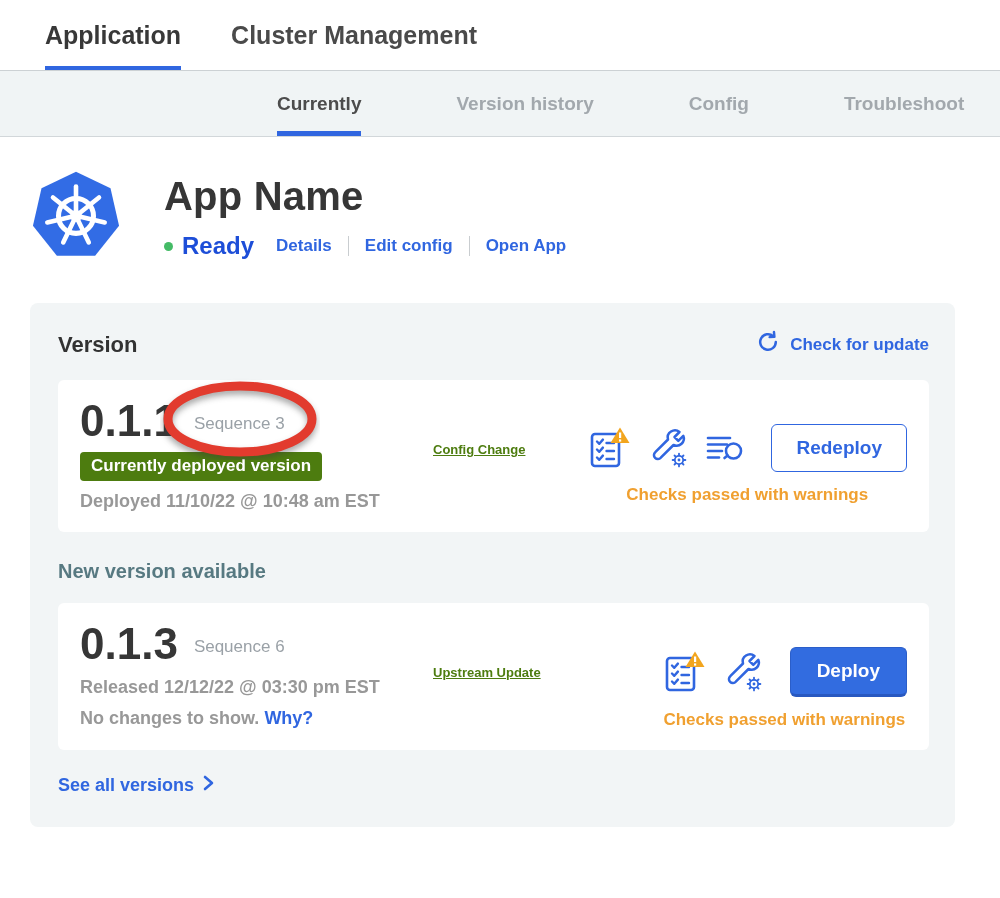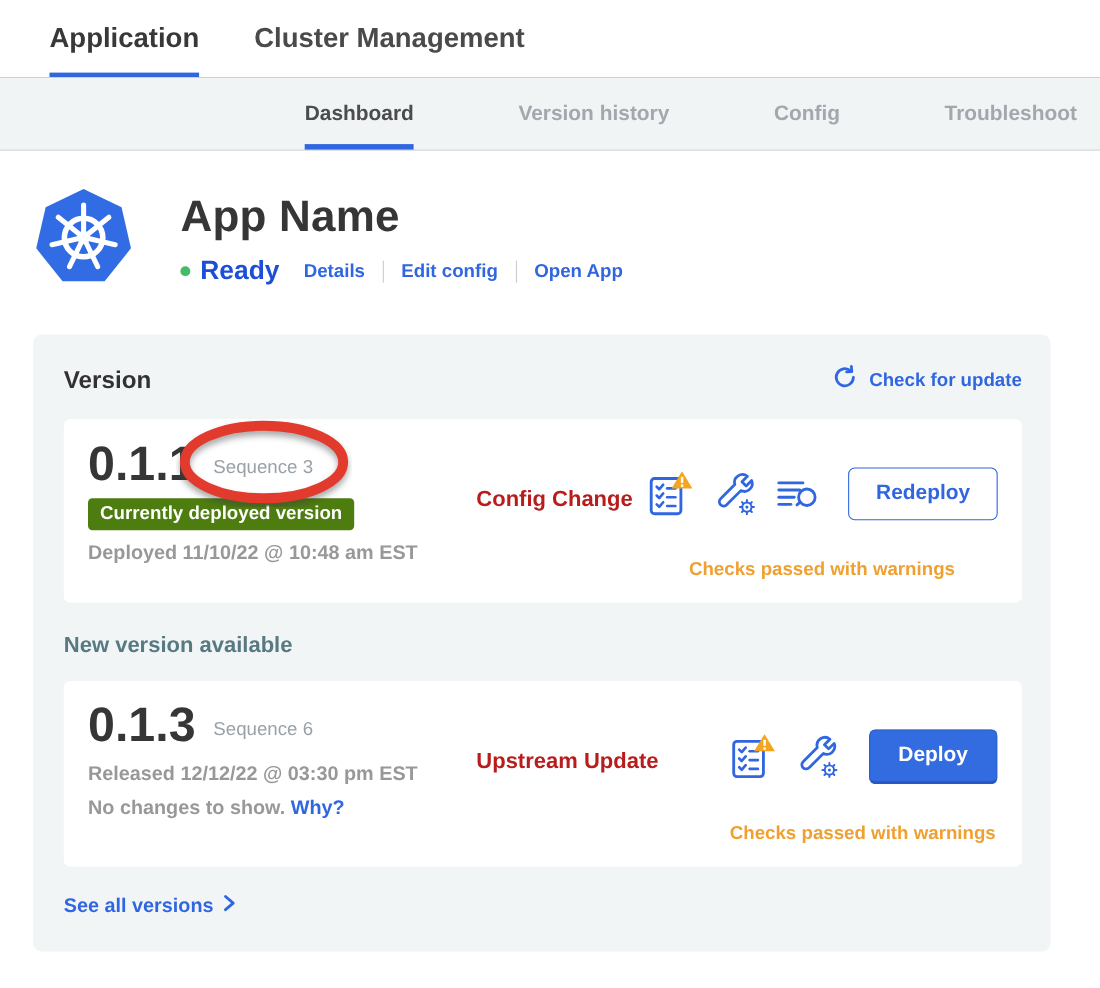--- a/index.html
+++ b/index.html
@@ -46,24 +46,24 @@
   .version-line { display:flex; align-items:center; gap:16px; position:relative; }
   .version-number { font-size:44px; font-weight:bold; color:#363636; line-height:46px; }
   .sequence { font-size:17px; color:#9aa1a7; padding-top:6px; }
   .annotation-ellipse { position:absolute; left:80px; top:-20px; pointer-events:none; }
   .annotation-ellipse ellipse { filter:drop-shadow(0 4px 3px rgba(60,60,60,.45)); }
   .badge { display:inline-block; background:#4d7c0f; color:#fff; font-size:17px; font-weight:bold;
            padding:4px 11px 5px; border-radius:4px; margin-top:8px; }
   .meta-line { margin-top:10px; font-size:18px; font-weight:bold; color:#989898; }
   .why-link { color:#3066e0; cursor:pointer; }
 
-  .card-source { flex:none; margin:44px 0 0 18px; font-size:20px; font-weight:bold;
-                 color:#b91c1c; white-space:nowrap; }
+  .card-source { flex:none; margin:44px 0 0 18px; font-size:13px; font-weight:bold;
+                 color:#4d7c0f; white-space:nowrap;text-decoration:underline; }
   .card-right { margin-left:auto; margin-top:26px; display:flex; flex-direction:column;
-                align-items:center;gap:22px; }
+                align-items:center; }
   .actions { display:flex; align-items:center; gap:16px; }
   .action-icon { cursor:pointer; display:flex; }
   .btn { font-family:inherit; font-size:19px; font-weight:bold; border-radius:6px;
          padding:12px 24px; cursor:pointer; margin-left:10px; }
   .btn-outline { background:#fff; color:#3066e0; border:1.5px solid #3066e0; }
   .btn-primary { background:#326ce0; color:#fff; border:1px solid #2b5ec9;
                  border-bottom:3px solid #2858c0; padding:12px 26px; }
   .checks-warning { margin-top:13px; font-size:17px; font-weight:bold; color:#f0a030; }
 
   .new-heading { margin-top:28px; font-size:20px; font-weight:bold; color:#577981; }
@@ -73,21 +73,21 @@
 </style>
 </head>
 <body>
 
 <nav class="topnav">
   <div class="tab active">Application</div>
   <div class="tab">Cluster Management</div>
 </nav>
 
 <nav class="subnav">
-  <div class="tab active">Dashboard</div>
+  <div class="tab active">Currently</div>
   <div class="tab">Version history</div>
   <div class="tab">Config</div>
   <div class="tab">Troubleshoot</div>
 </nav>
 
 <header class="app-header">
   <span>
     <svg width="92" height="96" viewBox="0 0 100 100">
       <polygon points="50,3 87.5,21 96.8,61.7 70.8,94.3 29.2,94.3 3.2,61.7 12.5,21" fill="#326ce5"></polygon>
       <circle cx="50" cy="51" r="19" fill="none" stroke="#fff" stroke-width="5.5"></circle>

